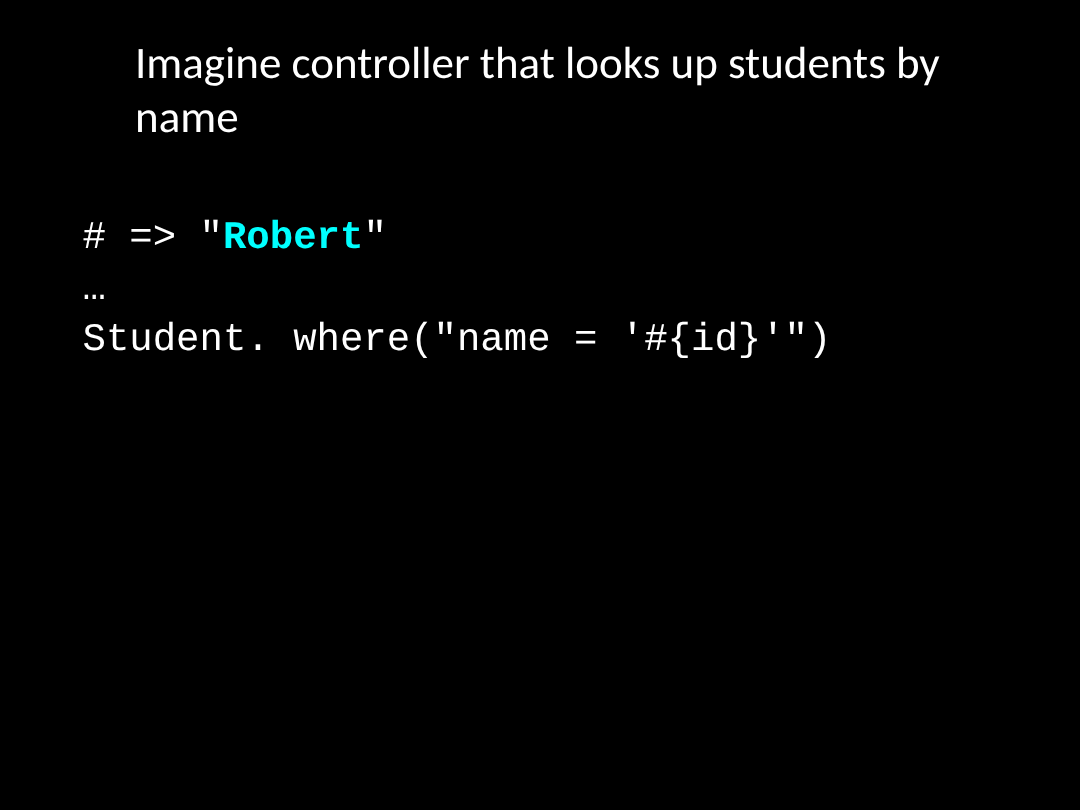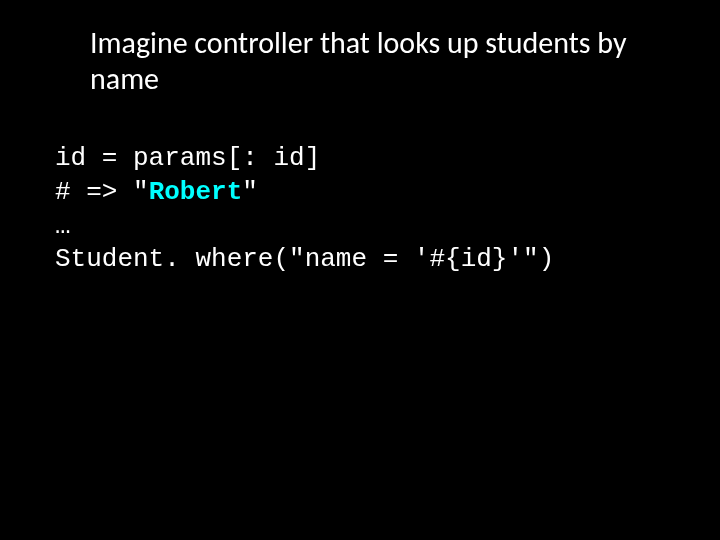--- a/index.html
+++ b/index.html
@@ -43,18 +43,17 @@
       color: #00ffff;
       font-weight: bold;
     }
   </style>
 </head>
 <body>
 
 <div class="slide">
   <h1 class="title">Imagine controller that looks up students by name</h1>
   <div class="code-block">
-    <div class="code-line">id = params[: id]</div>
     <div class="code-line"><span># =&gt; "</span><span class="highlighted">Robert</span><span>"</span></div>
     <div class="code-line">…</div>
     <div class="code-line">Student. where("name = '#{id}'")</div>
   </div>
 </div>
 
 </body></html>

